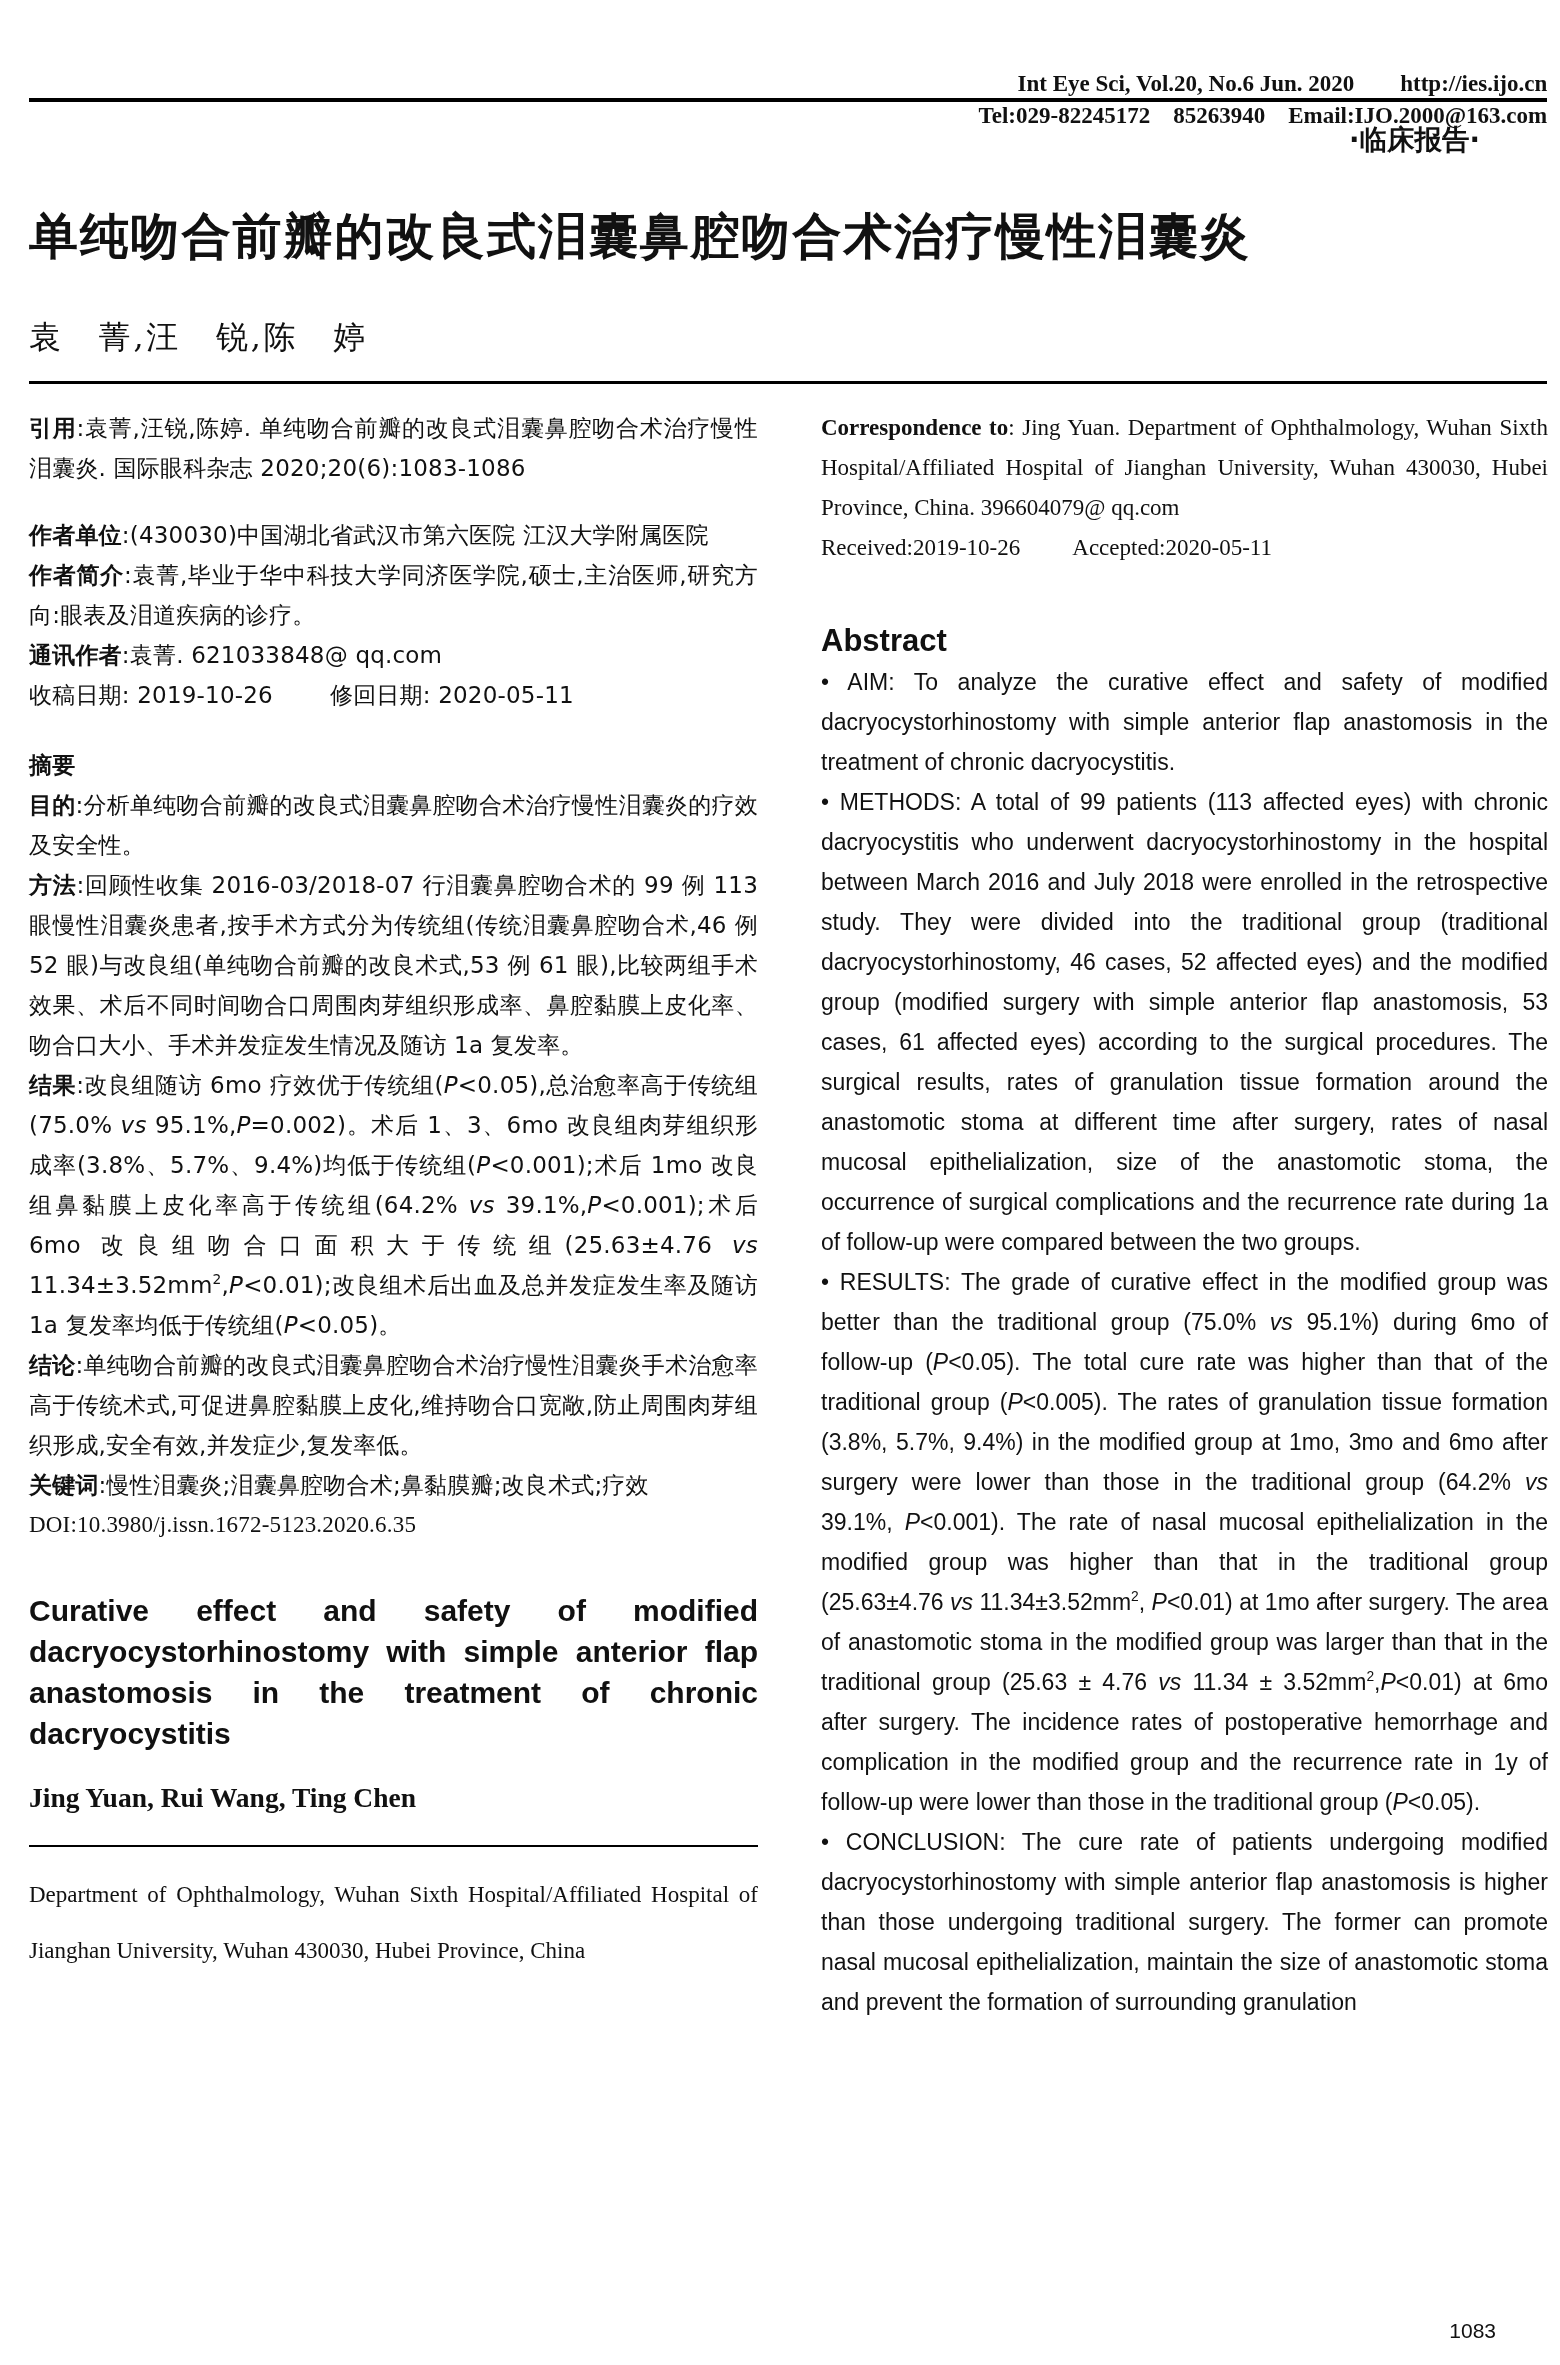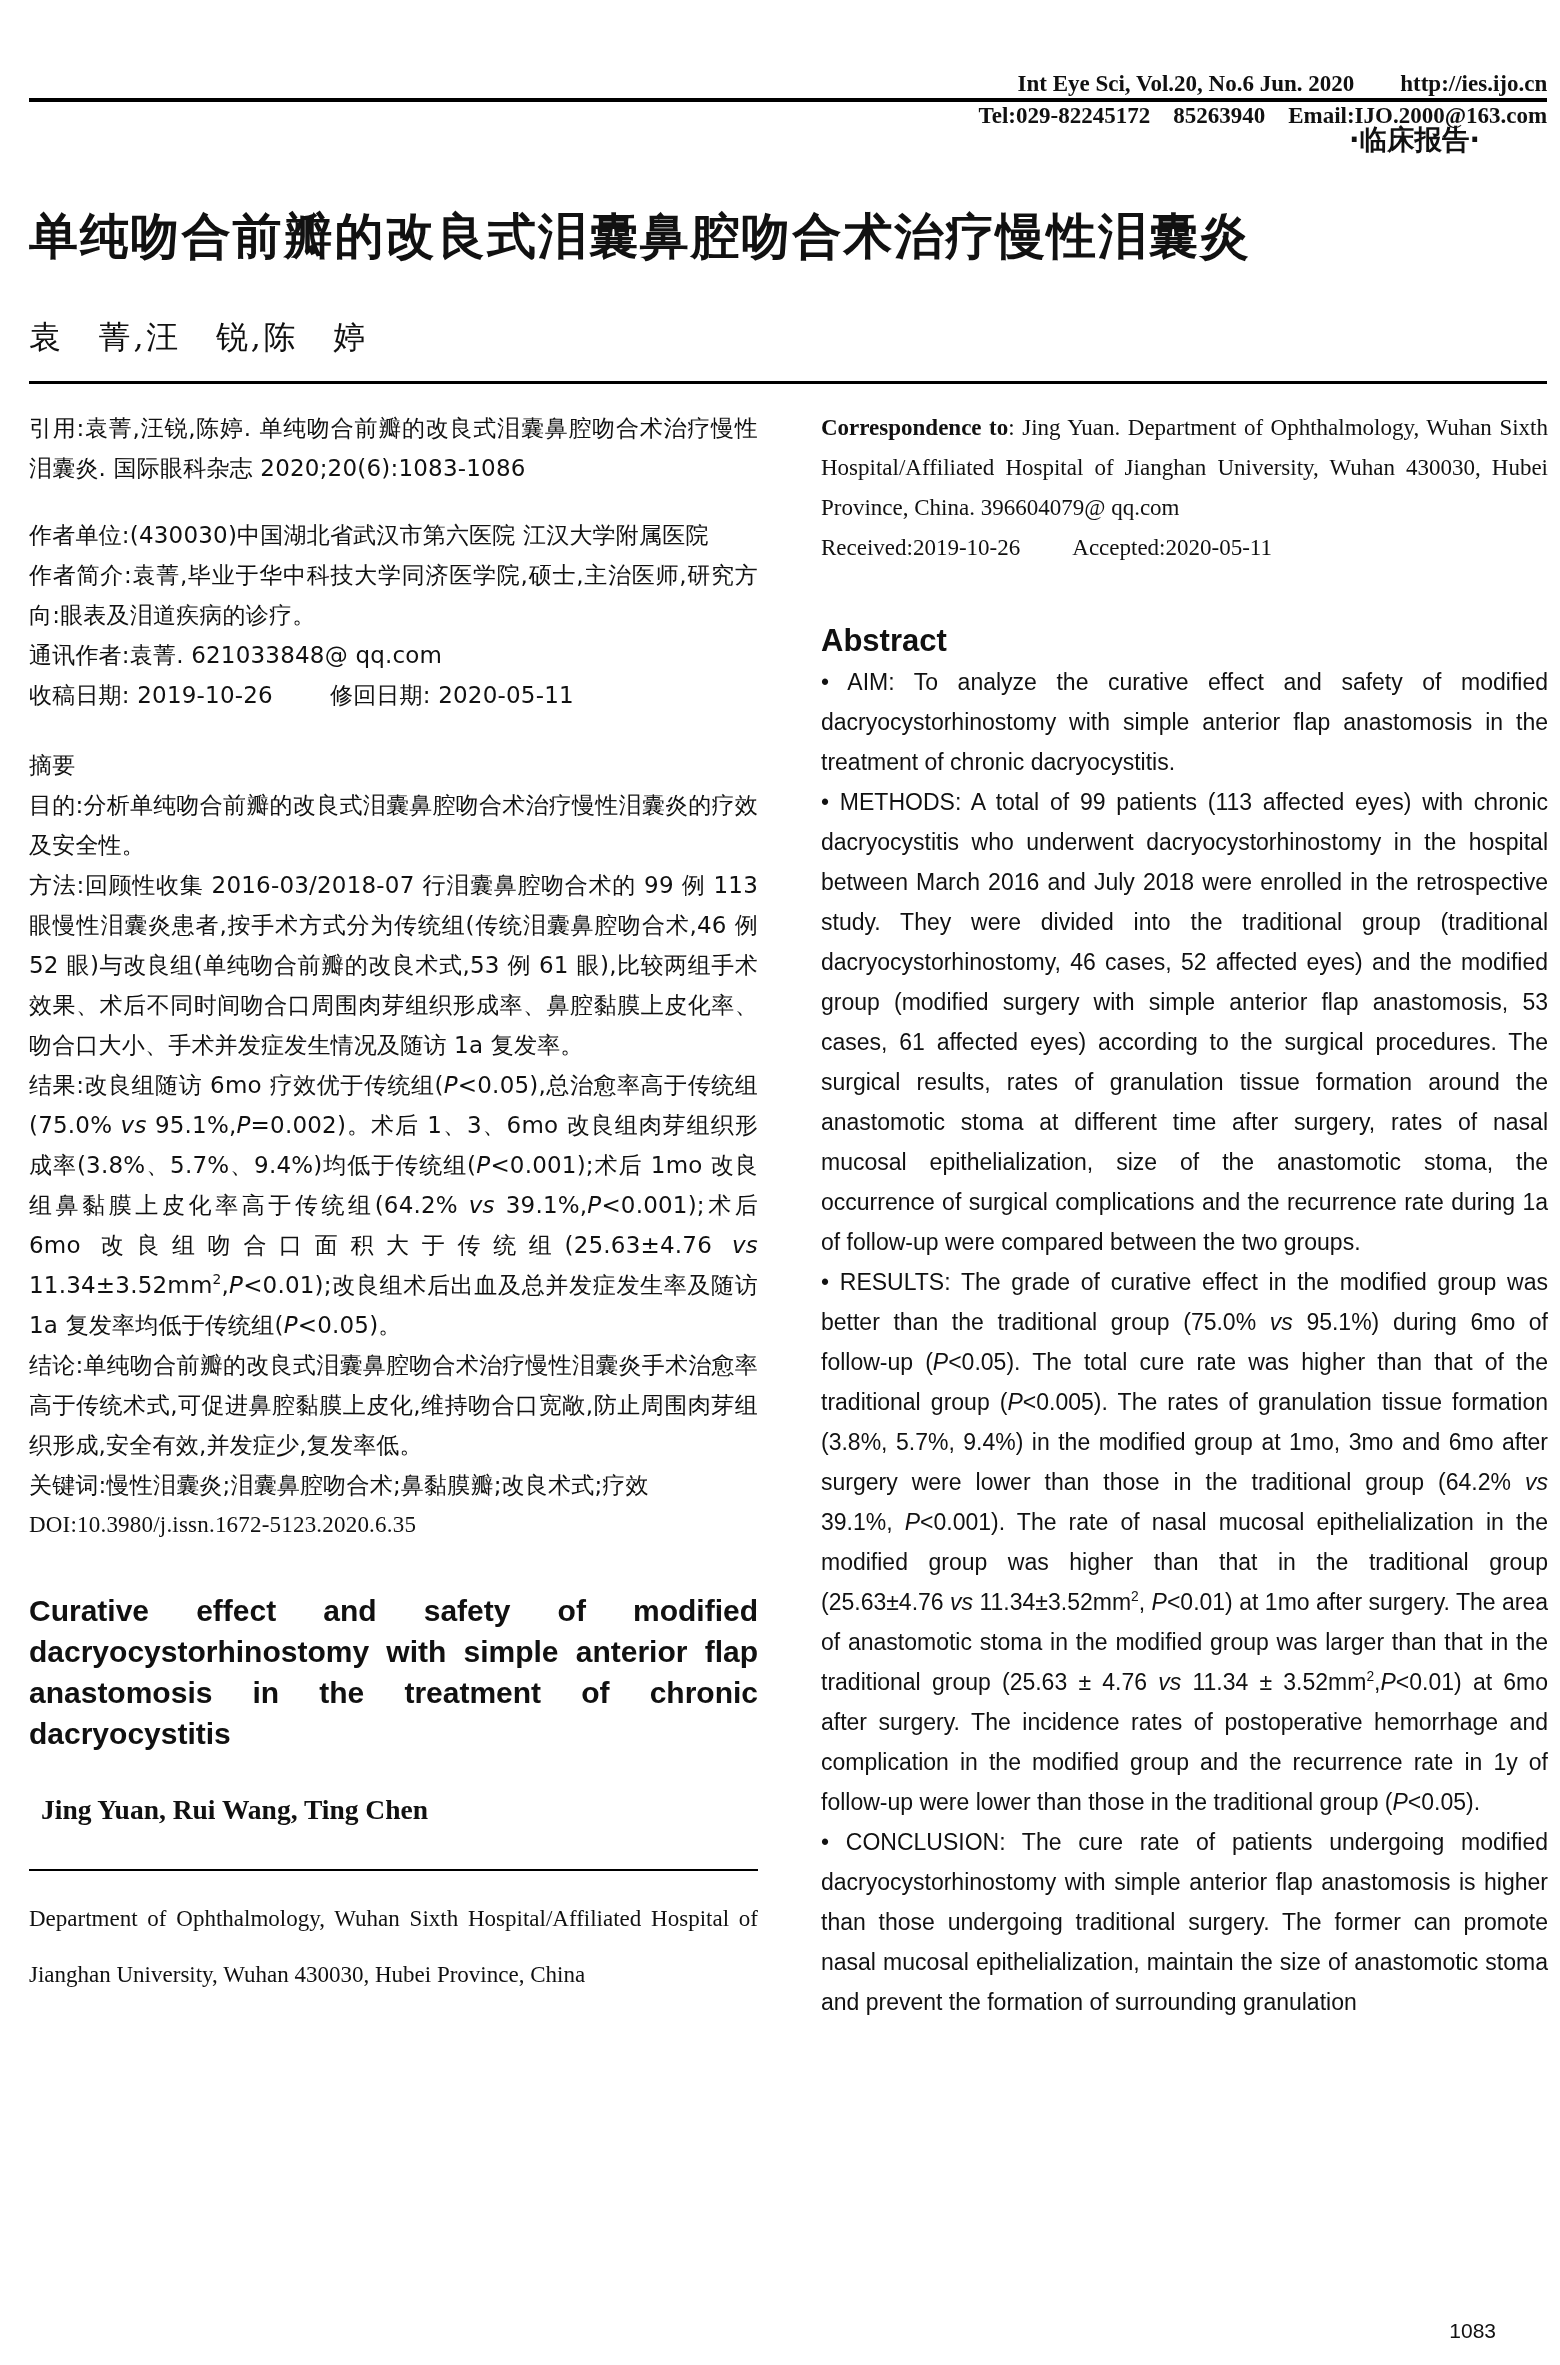--- a/index.html
+++ b/index.html
@@ -30,31 +30,31 @@
     font-family: "DejaVu Serif", serif; letter-spacing: 2.8px;
   }
   .col { position: absolute; }
   .col-left { left: 29px; width: 729px; top: 408px; }
   .col-right { left: 821px; width: 727px; top: 408px; }
 
   .p-cn {
     font-size: 23px; line-height: 40px; margin: 0; text-align: justify;
     font-family: "DejaVu Sans", sans-serif; letter-spacing: 0.2px;
   }
-  .lbl { font-weight: normal; }
+  .lbl { font-weight: bold; }
   .gap-md { height: 28px; }
 
   .en-title {
     font-family: "Liberation Sans", sans-serif; font-weight: bold;
     font-size: 30px; line-height: 41px; text-align: justify;
     text-align-last: left; margin: 0;
   }
   .en-authors {
     font-family: "Liberation Serif", serif; font-weight: bold;
-    font-size: 27.5px; line-height: 38px; margin: 12px;
+    font-size: 27.5px; line-height: 38px; margin: 0;
   }
   .short-rule { height: 2.8px; background: #000; width: 729px; }
   .en-affil {
     font-family: "Liberation Serif", serif; font-size: 23px; line-height: 56px;
     text-align: justify; margin: 0;
   }
   .corr {
     font-family: "Liberation Serif", serif; font-size: 23px; line-height: 40px;
     text-align: justify; margin: 0;
   }

